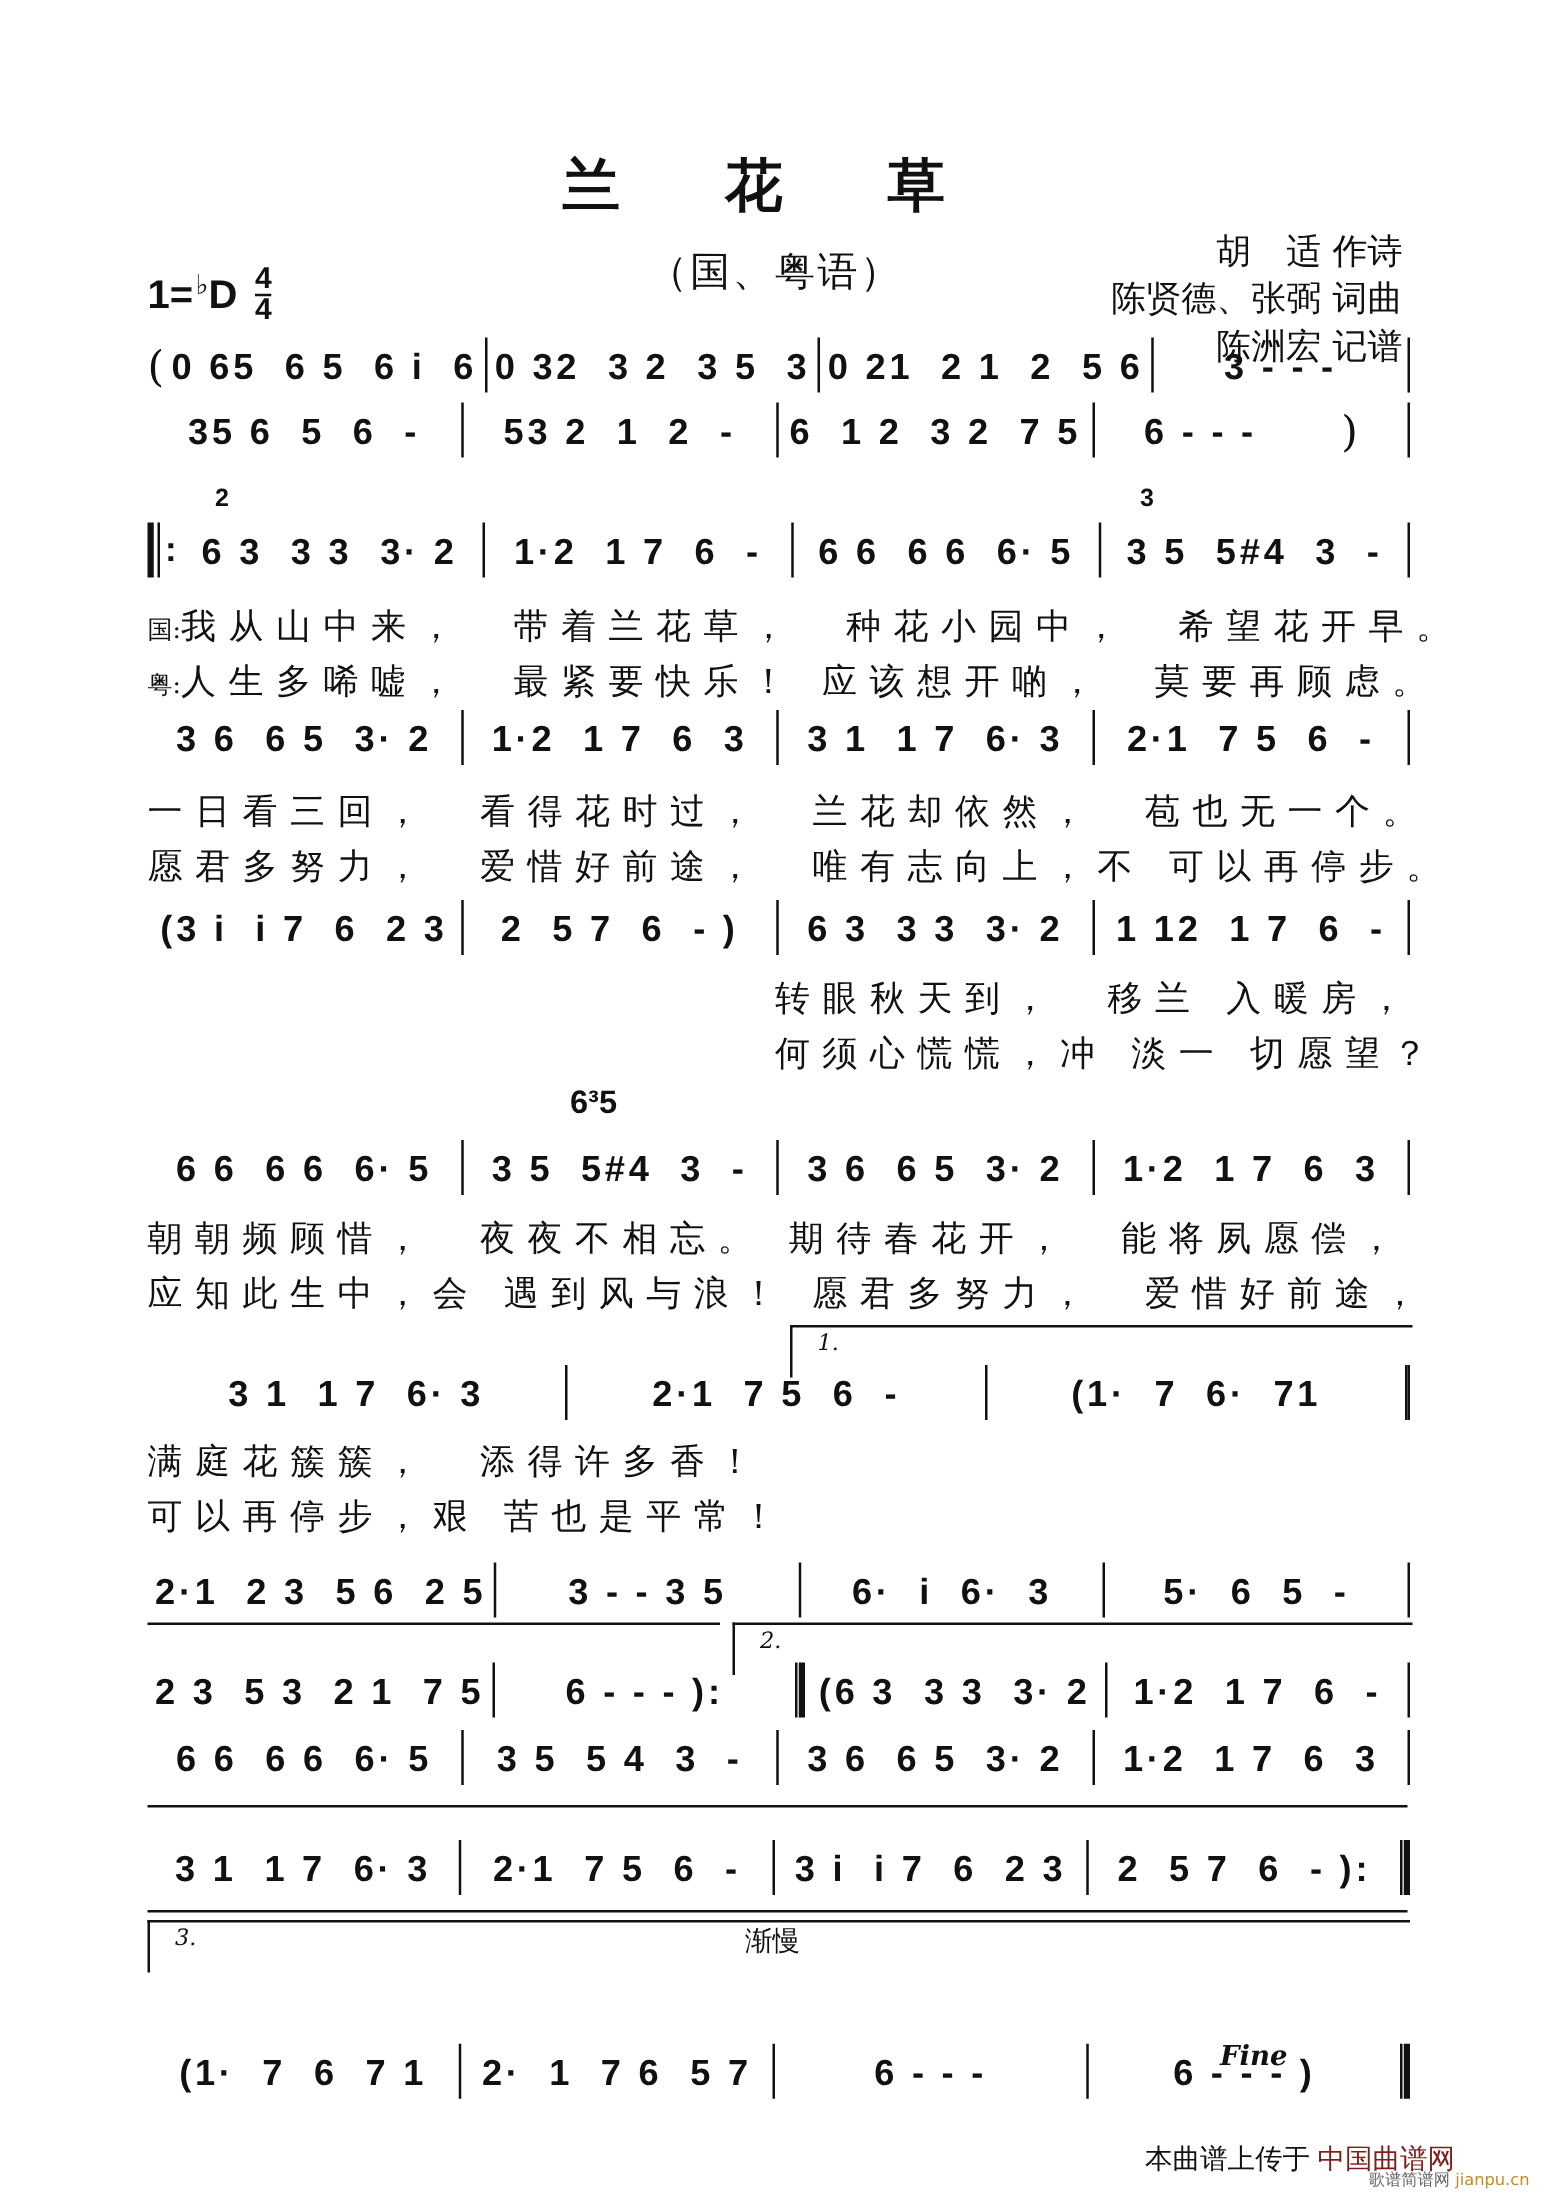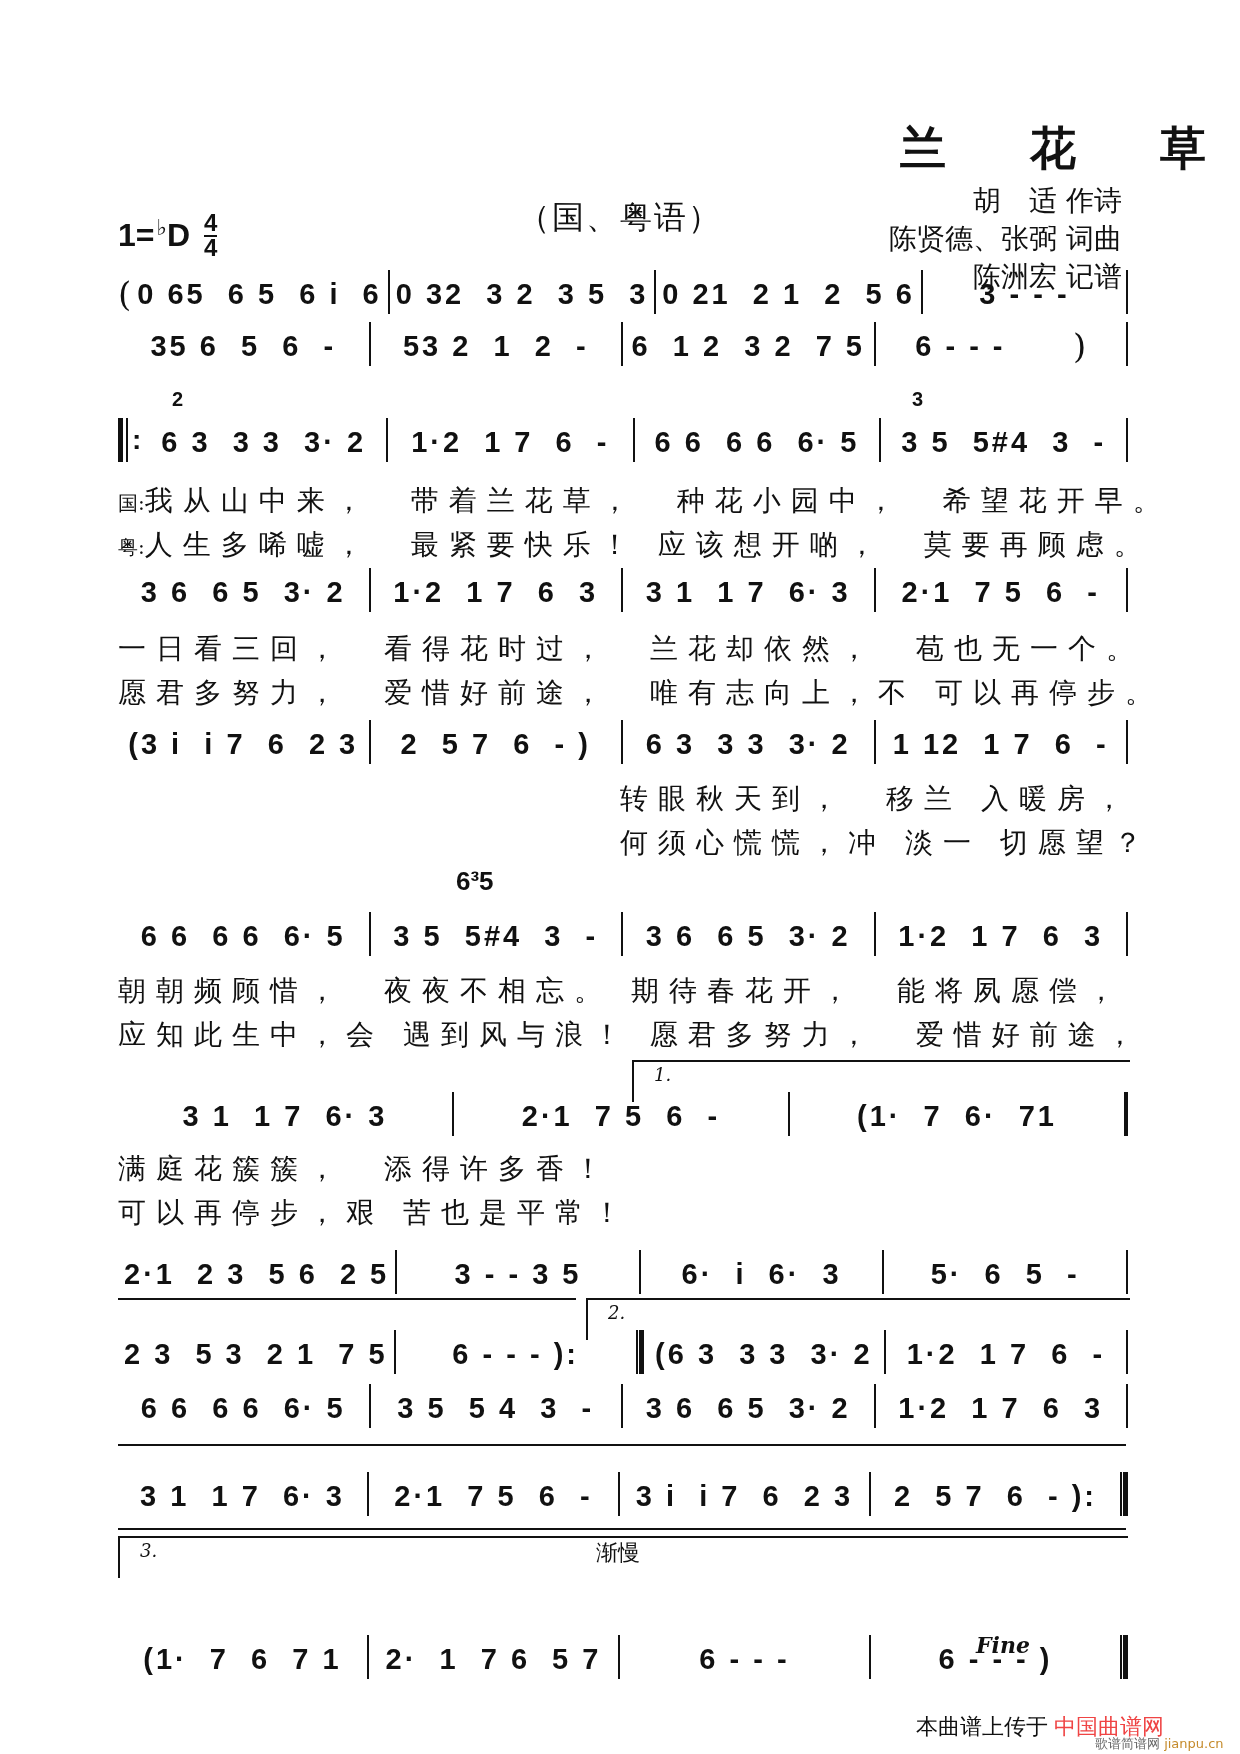--- a/index.html
+++ b/index.html
@@ -1,17 +1,17 @@
 <!DOCTYPE html>
 <html><head>
 <meta charset="utf-8">
 <style>
   html, body { margin: 0; padding: 0; background: #ffffff; }
   body { width: 1240px; height: 1754px; position: relative; overflow: hidden; color: #111; font-family: "Liberation Sans", "DejaVu Sans", sans-serif; }
-  .title { position: absolute; top: 118px; left: 0; width: 1240px; text-align: right; font-family: "DejaVu Serif", serif; font-size: 46px; font-weight: bold; letter-spacing: 34px; }
+  .title { position: absolute; top: 118px; left: 0; width: 1240px; text-align: center; font-family: "DejaVu Serif", serif; font-size: 46px; font-weight: bold; letter-spacing: 34px; }
   .subtitle { position: absolute; top: 196px; left: 0; width: 1240px; text-align: center; font-family: "DejaVu Serif", serif; font-size: 32px; letter-spacing: 2px; }
   .key { position: absolute; top: 212px; left: 118px; font-size: 32px; font-weight: bold; font-family: "Liberation Sans", sans-serif; display: flex; align-items: center; }
   .key sup { font-size: 22px; position: relative; top: -8px; margin-left: 2px; font-weight: normal; }
   .timesig { display: inline-flex; flex-direction: column; align-items: center; margin-left: 14px; font-size: 24px; line-height: 22px; }
   .timesig span:first-child { border-bottom: 2px solid #111; padding-bottom: 1px; }
   .credits { position: absolute; top: 182px; right: 118px; text-align: right; font-size: 28px; line-height: 38px; font-family: "DejaVu Sans", sans-serif; }
 
   .system { position: absolute; left: 118px; width: 1010px; height: 44px; display: flex; align-items: flex-end; }
   .measure { flex: 1; display: flex; align-items: flex-end; justify-content: space-around; height: 44px; position: relative; padding: 0 6px; }
   .bar { width: 2px; height: 44px; background: #111; flex: none; }
@@ -24,21 +24,21 @@
   .paren { font-size: 34px; font-family: "DejaVu Serif", serif; flex: none; line-height: 40px; }
   .lyrics { position: absolute; left: 118px; width: 1010px; font-family: "DejaVu Serif", serif; font-size: 28px; letter-spacing: 10px; white-space: pre; }
   .lyrics .tag { font-size: 20px; letter-spacing: 0; }
   .volta { position: absolute; border-top: 2px solid #111; border-left: 2px solid #111; height: 40px; }
   .volta span { position: absolute; left: 20px; top: 2px; font-size: 18px; font-style: italic; font-family: "DejaVu Serif", serif; }
   .hline { position: absolute; height: 2px; background: #111; }
   .grace { position: absolute; font-size: 26px; font-weight: bold; }
   .marking { position: absolute; font-size: 22px; font-family: "DejaVu Sans", sans-serif; }
   .fine { position: absolute; left: 976px; top: 1632px; font-size: 22px; font-style: italic; font-weight: bold; font-family: "DejaVu Serif", serif; text-align: right; }
   .footer { position: absolute; top: 1712px; left: 916px; font-size: 22px; font-family: "DejaVu Sans", sans-serif; }
-  .footer .brand { color: #ef4444; margin-left: 6px; }
+  .footer .brand { color: #7f1d1d; margin-left: 6px; }
   .watermark { position: absolute; top: 1735px; left: 1095px; font-size: 13px; color: #666; font-family: "DejaVu Sans", sans-serif; }
   .watermark b { color: #c58b2c; font-weight: normal; }
 </style>
 </head>
 <body>
 
 <div class="title">兰 花 草</div>
 <div class="subtitle">（国、粤语）</div>
 <div class="key">
   <span>1=</span>

